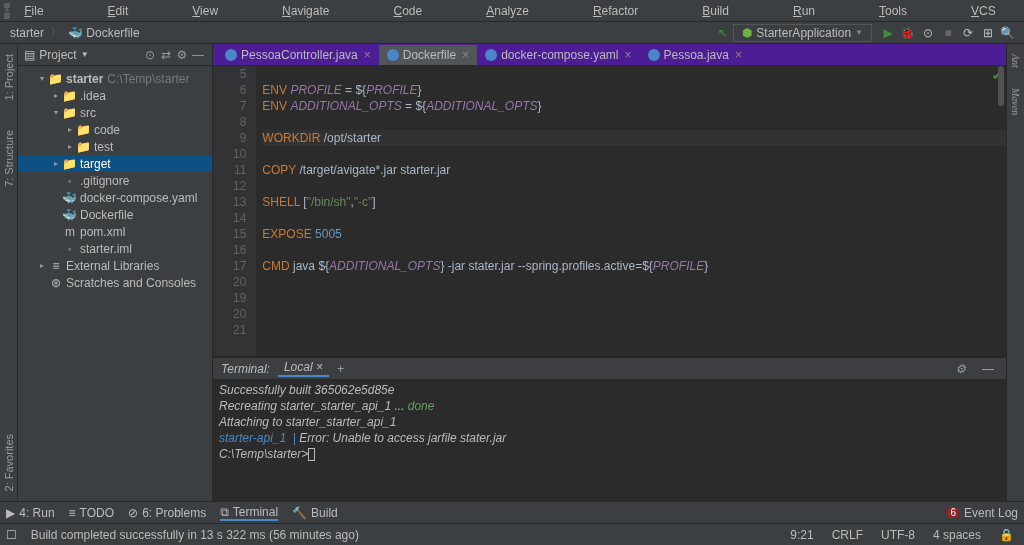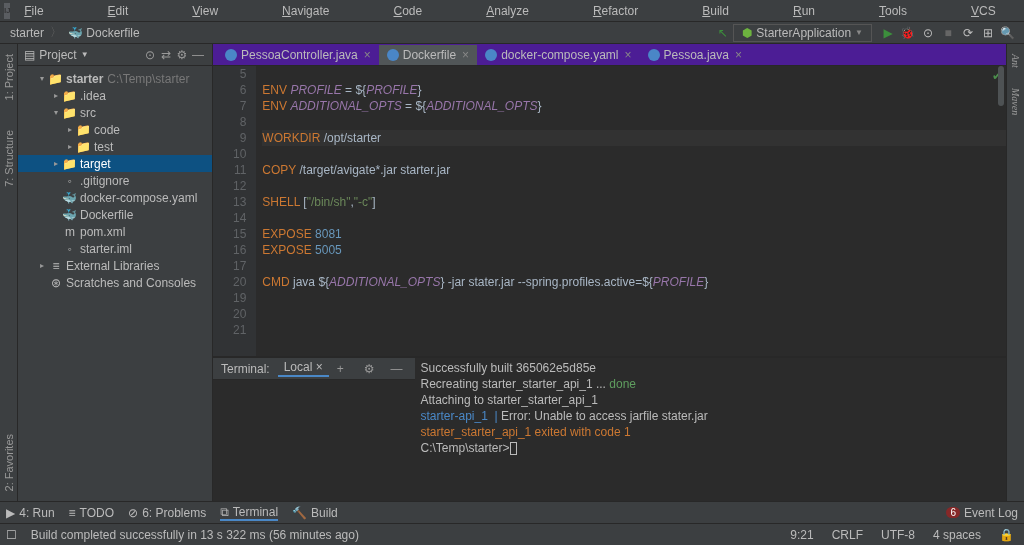--- a/index.html
+++ b/index.html
@@ -50,21 +50,21 @@
 .codebody .line { height: 16px; white-space: pre; }
 .codebody .line.hl { background: #323232; }
 .kw { color: #cc7832; }
 .id { color: #9876aa; font-style: italic; }
 .str { color: #6a8759; }
 .num { color: #6897bb; }
 .path2 { color: #a9b7c6; }
 .op { color: #a9b7c6; }
 .checkmark { position: absolute; top: 2px; right: 4px; color: #4c8f4c; }
 .scrollthumb { position: absolute; right: 2px; top: 0; width: 6px; height: 40px; background: #4e5254; border-radius: 3px; }
-.terminal-panel { height: 145px; background: #2b2b2b; border-top: 2px solid #282828; display: flex; flex-direction: row; }
+.terminal-panel { height: 145px; background: #2b2b2b; border-top: 2px solid #282828; display: flex; flex-direction: column; font-style: italic; }
 .term-header { height: 22px; background: #3c3f41; display: flex; align-items: center; padding: 0 8px; gap: 8px; border-bottom: 1px solid #282828; }
 .term-header .ttab { padding: 0 6px; }
 .term-header .ttab.active { border-bottom: 2px solid #4a88c7; padding-bottom: 1px; }
 .term-header .plus { cursor: pointer; color: #999; }
 .term-header .spacer { flex: 1; }
 .term-header .ico { cursor: pointer; color: #999; padding: 0 4px; }
 .term-body { flex: 1; font-family: 'Consolas', monospace; font-size: 12px; padding: 2px 6px; line-height: 16px; color: #bbb; overflow: hidden; }
 .term-body .tl { height: 16px; white-space: pre; }
 .tgreen { color: #5f9e5f; }
 .tcyan { color: #4a88c7; }
@@ -264,21 +264,20 @@
       <div class="line">&nbsp;</div>
           <div class="line"><span class="kw">ENV</span> <span class="id">PROFILE</span> <span class="op">= ${</span><span class="id">PROFILE</span><span class="op">}</span></div>
           <div class="line"><span class="kw">ENV</span> <span class="id">ADDITIONAL_OPTS</span> <span class="op">= ${</span><span class="id">ADDITIONAL_OPTS</span><span class="op">}</span></div>
           <div class="line">&nbsp;</div>
           <div class="line hl"><span class="kw">WORKDIR</span> <span class="path2">/opt/starter</span></div>
           <div class="line">&nbsp;</div>
           <div class="line"><span class="kw">COPY</span> <span class="path2">/target/avigate*.jar starter.jar</span></div>
           <div class="line">&nbsp;</div>
           <div class="line"><span class="kw">SHELL</span> <span class="op">[</span><span class="str">"/bin/sh"</span><span class="op">,</span><span class="str">"-c"</span><span class="op">]</span></div>
           <div class="line">&nbsp;</div>
-          <div class="line"><span class="kw">EXPOSE</span> <span class="num">8081</span></div>
           <div class="line"><span class="kw">EXPOSE</span> <span class="num">5005</span></div>
           <div class="line">&nbsp;</div>
           <div class="line"><span class="kw">CMD</span> <span class="path2">java ${</span><span class="id">ADDITIONAL_OPTS</span><span class="path2">} -jar stater.jar --spring.profiles.active=${</span><span class="id">PROFILE</span><span class="path2">}</span></div>
           <div class="line">&nbsp;</div>
           <div class="line">&nbsp;</div>
           <div class="line">&nbsp;</div>
         </div>
     </div>
     <div class="terminal-panel">
       <div class="term-header">
@@ -287,21 +286,20 @@
         <span class="plus">+</span>
         <div class="spacer"></div>
         <span class="ico">⚙</span>
         <span class="ico">—</span>
       </div>
       <div class="term-body" id="termbody">
           <div class="tl">Successfully built 365062e5d85e</div>
           <div class="tl">Recreating starter_starter_api_1 ... <span class="tgreen">done</span></div>
           <div class="tl">Attaching to starter_starter_api_1</div>
           <div class="tl"><span class="tcyan">starter-api_1  |</span> Error: Unable to access jarfile stater.jar</div>
-          <div class="tl"><span class="tyellow">starter_starter_api_1 exited with code 1</span></div>
           <div class="tl" style="margin-top: 0;">C:\Temp\starter&gt;<span class="cursor-box"></span></div>
         </div>
     </div>
   </div>
 
   <div class="rightstrip">
     <span class="vlabel">Ant</span>
     <span class="vlabel">Maven</span>
   </div>
 </div>

